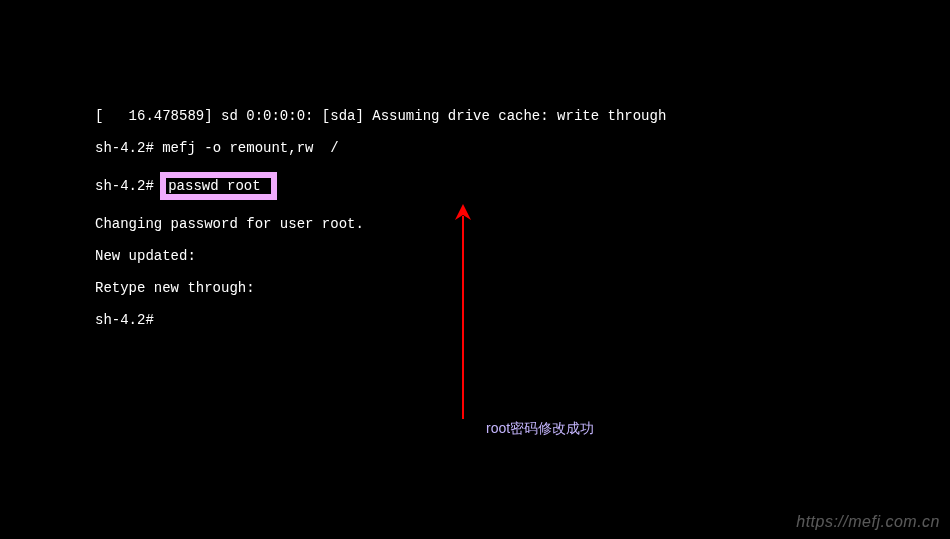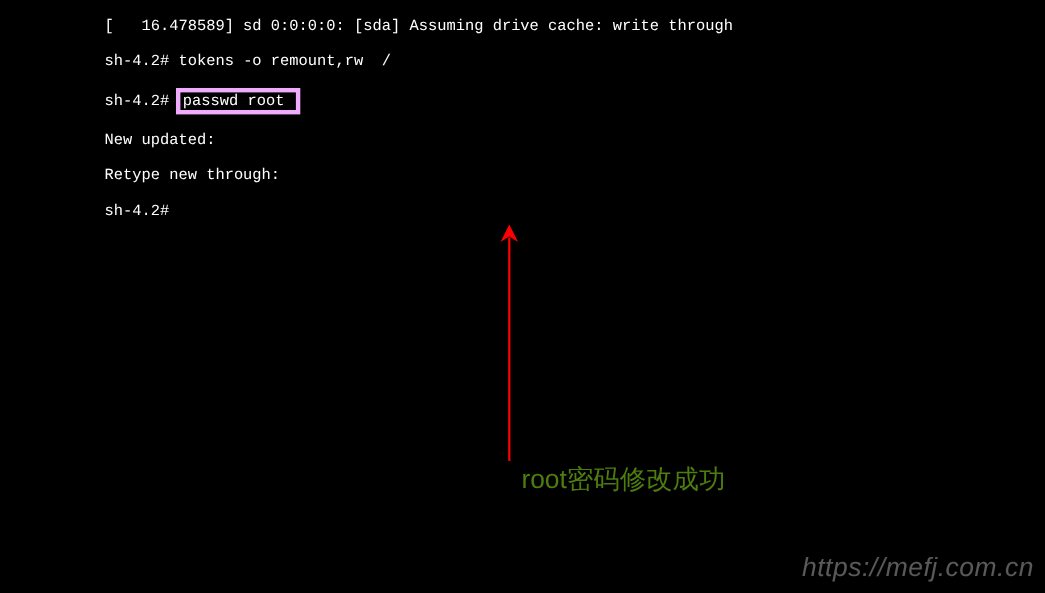--- a/index.html
+++ b/index.html
@@ -11,65 +11,67 @@
       width: 950px;
       height: 539px;
       background: #000;
       font-family: 'Courier New', monospace;
       font-size: 14px;
       color: #fff;
       position: relative;
       overflow: hidden;
     }
     .terminal {
+      padding-top: 92px;
       padding-left: 95px;
       line-height: 16px;
       white-space: pre;
     }
     .line {
       display: block;
     }
     .highlight-box {
       display: inline-block;
-      border: 4px solid #f0abfc;
+      border: 6px solid #f0abfc;
       padding: 0 2px;
       margin-left: -2px;
     }
     .arrow-container {
       position: absolute;
       left: 448px;
       top: 204px;
       pointer-events: none;
     }
     .annotation {
       position: absolute;
-      left: 474px;
+      left: 486px;
       top: 420px;
-      color: #4d7c0f;
+      color: #c4b5fd;
       font-family: Arial, 'Microsoft YaHei', sans-serif;
-      font-size: 24px;
+      font-size: 14px;
     }
     .watermark {
       position: absolute;
       right: 10px;
       bottom: 8px;
       color: rgba(255,255,255,0.35);
       font-family: Arial, sans-serif;
-      font-size: 24px;
+      font-size: 16px;
       font-style: italic;
       letter-spacing: 0.5px;
     }
   </style>
 </head>
 <body>
 
 <div class="terminal">
 <span class="line">[   16.478589] sd 0:0:0:0: [sda] Assuming drive cache: write through</span>
-<span class="line"><span>sh-4.2# </span><span>tokens -o remount,rw  /</span></span>
+<span class="line"><span>sh-4.2# </span><span>mefj -o remount,rw  /</span></span>
 <span class="line"><span>sh-4.2# </span><span class="highlight-box">passwd root </span></span>
+<span class="line">Changing password for user root.</span>
 <span class="line">New updated:</span>
 <span class="line">Retype new through:</span>
 <span class="line">sh-4.2# </span>
 </div>
 
 <div class="arrow-container">
   <svg width="30" height="215">
     <line x1="15" y1="12" x2="15" y2="215" stroke="#ff0000" stroke-width="2"></line>
     <polygon points="15,0 7,16 15,11 23,16" fill="#ff0000"></polygon>
   </svg>

